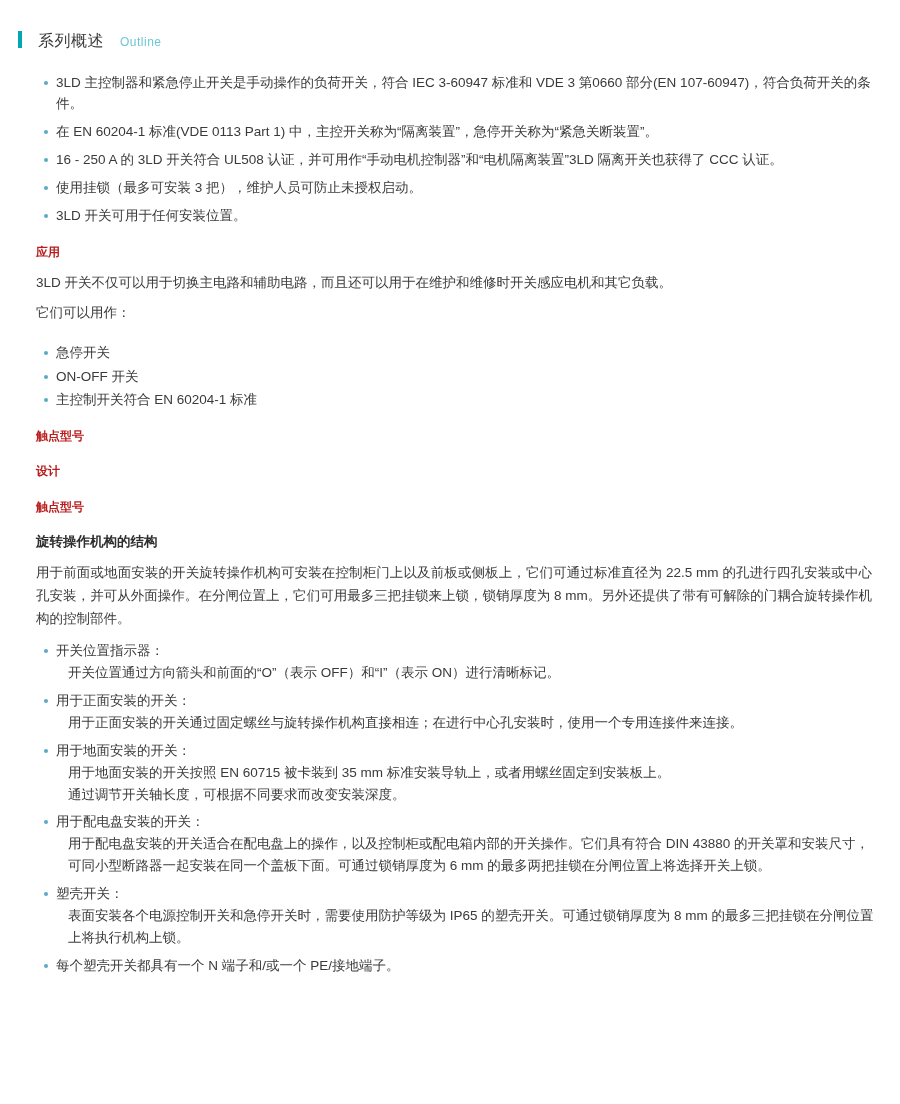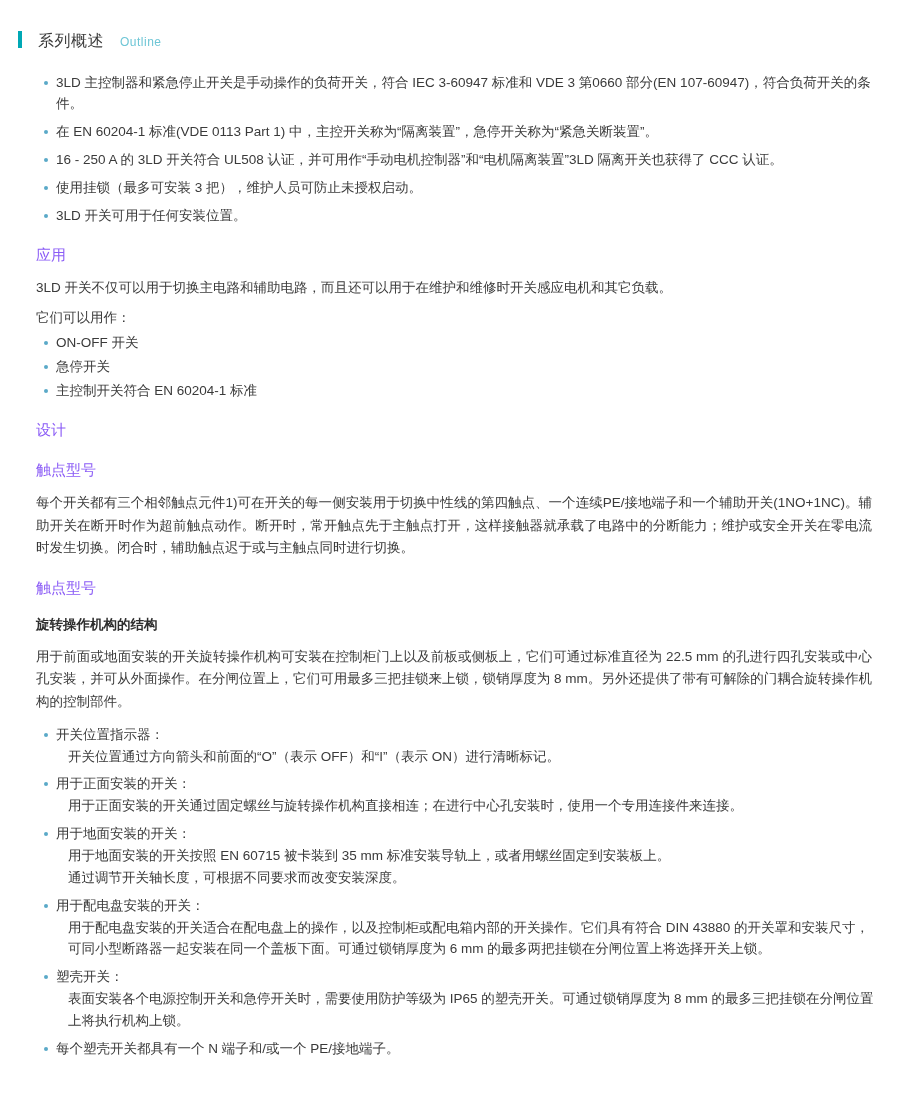--- a/index.html
+++ b/index.html
@@ -78,37 +78,37 @@
   .sub-line {
     display: block;
     padding-left: 12px;
     line-height: 1.62;
   }
   .li-title {
     display: block;
     line-height: 1.62;
   }
   h3.sub {
-    font-size: 15px;
-    font-weight: normal;
-    color: #8b5cf6;
+    font-size: 12px;
+    font-weight: bold;
+    color: #b91c1c;
     margin: 16px 0 10px 18px;
   }
   h4.subsub {
     font-size: 13.5px;
     font-weight: bold;
     color: #2e2e2e;
     margin: 14px 0 10px 18px;
   }
   p.body {
     margin: 0 0 8px 18px;
     line-height: 1.62;
   }
   p.body.nogap {
-    margin-bottom: 4px;
+    margin-bottom: 18px;
   }
   p.para {
     margin: 0 0 10px 18px;
     line-height: 1.68;
     text-align: justify;
     padding-right: 10px;
   }
 </style>
 </head>
 <body>
@@ -126,29 +126,28 @@
     <li>在 EN 60204-1 标准(VDE 0113 Part 1) 中，主控开关称为“隔离装置”，急停开关称为“紧急关断装置”。</li>
     <li>16 - 250 A 的 3LD 开关符合 UL508 认证，并可用作“手动电机控制器”和“电机隔离装置”3LD 隔离开关也获得了 CCC 认证。</li>
     <li>使用挂锁（最多可安装 3 把），维护人员可防止未授权启动。</li>
     <li>3LD 开关可用于任何安装位置。</li>
   </ul>
 
   <h3 class="sub">应用</h3>
   <p class="body">3LD 开关不仅可以用于切换主电路和辅助电路，而且还可以用于在维护和维修时开关感应电机和其它负载。</p>
   <p class="body nogap">它们可以用作：</p>
   <ul class="bullets tight">
+    <li>急停开关</li>
     <li>ON-OFF 开关</li>
-    <li>急停开关</li>
     <li>主控制开关符合 EN 60204-1 标准</li>
   </ul>
 
+  <h3 class="sub">触点型号</h3>
+
   <h3 class="sub">设计</h3>
-
-  <h3 class="sub">触点型号</h3>
-  <p class="para">每个开关都有三个相邻触点元件1)可在开关的每一侧安装用于切换中性线的第四触点、一个连续PE/接地端子和一个辅助开关(1NO+1NC)。辅助开关在断开时作为超前触点动作。断开时，常开触点先于主触点打开，这样接触器就承载了电路中的分断能力；维护或安全开关在零电流时发生切换。闭合时，辅助触点迟于或与主触点同时进行切换。</p>
 
   <h3 class="sub">触点型号</h3>
   <h4 class="subsub">旋转操作机构的结构</h4>
   <p class="para">用于前面或地面安装的开关旋转操作机构可安装在控制柜门上以及前板或侧板上，它们可通过标准直径为 22.5 mm 的孔进行四孔安装或中心孔安装，并可从外面操作。在分闸位置上，它们可用最多三把挂锁来上锁，锁销厚度为 8 mm。另外还提供了带有可解除的门耦合旋转操作机构的控制部件。</p>
 
   <ul class="bullets">
     <li>
       <span class="li-title">开关位置指示器：</span>
       <span class="sub-line">开关位置通过方向箭头和前面的“O”（表示 OFF）和“I”（表示 ON）进行清晰标记。</span>
     </li>

